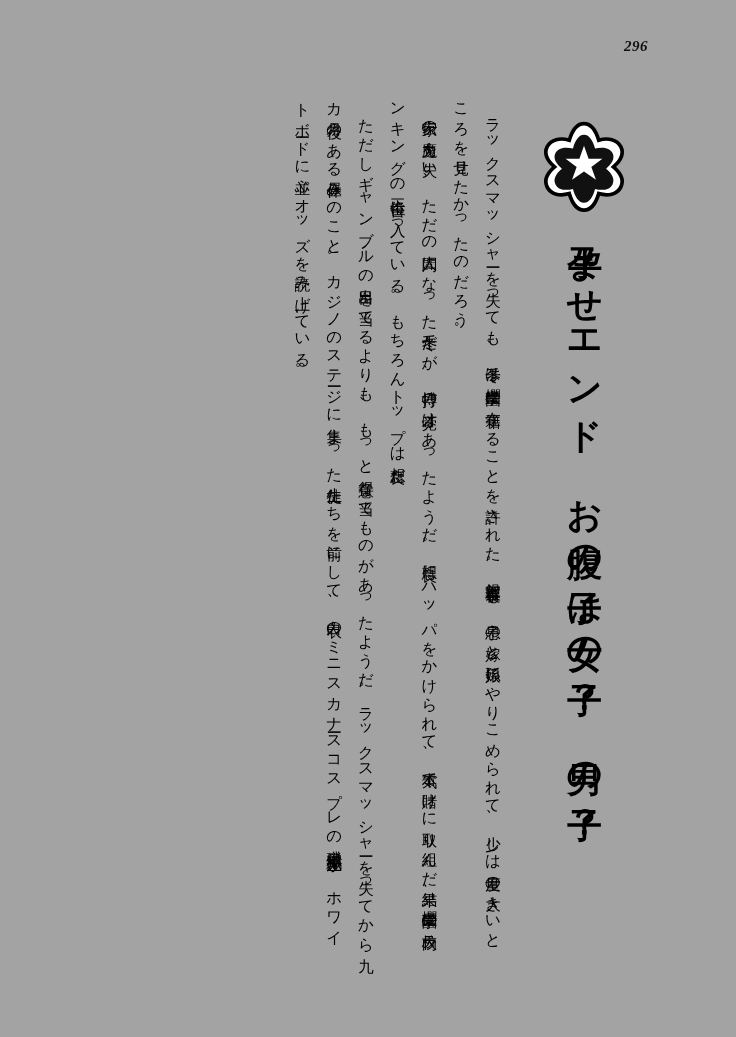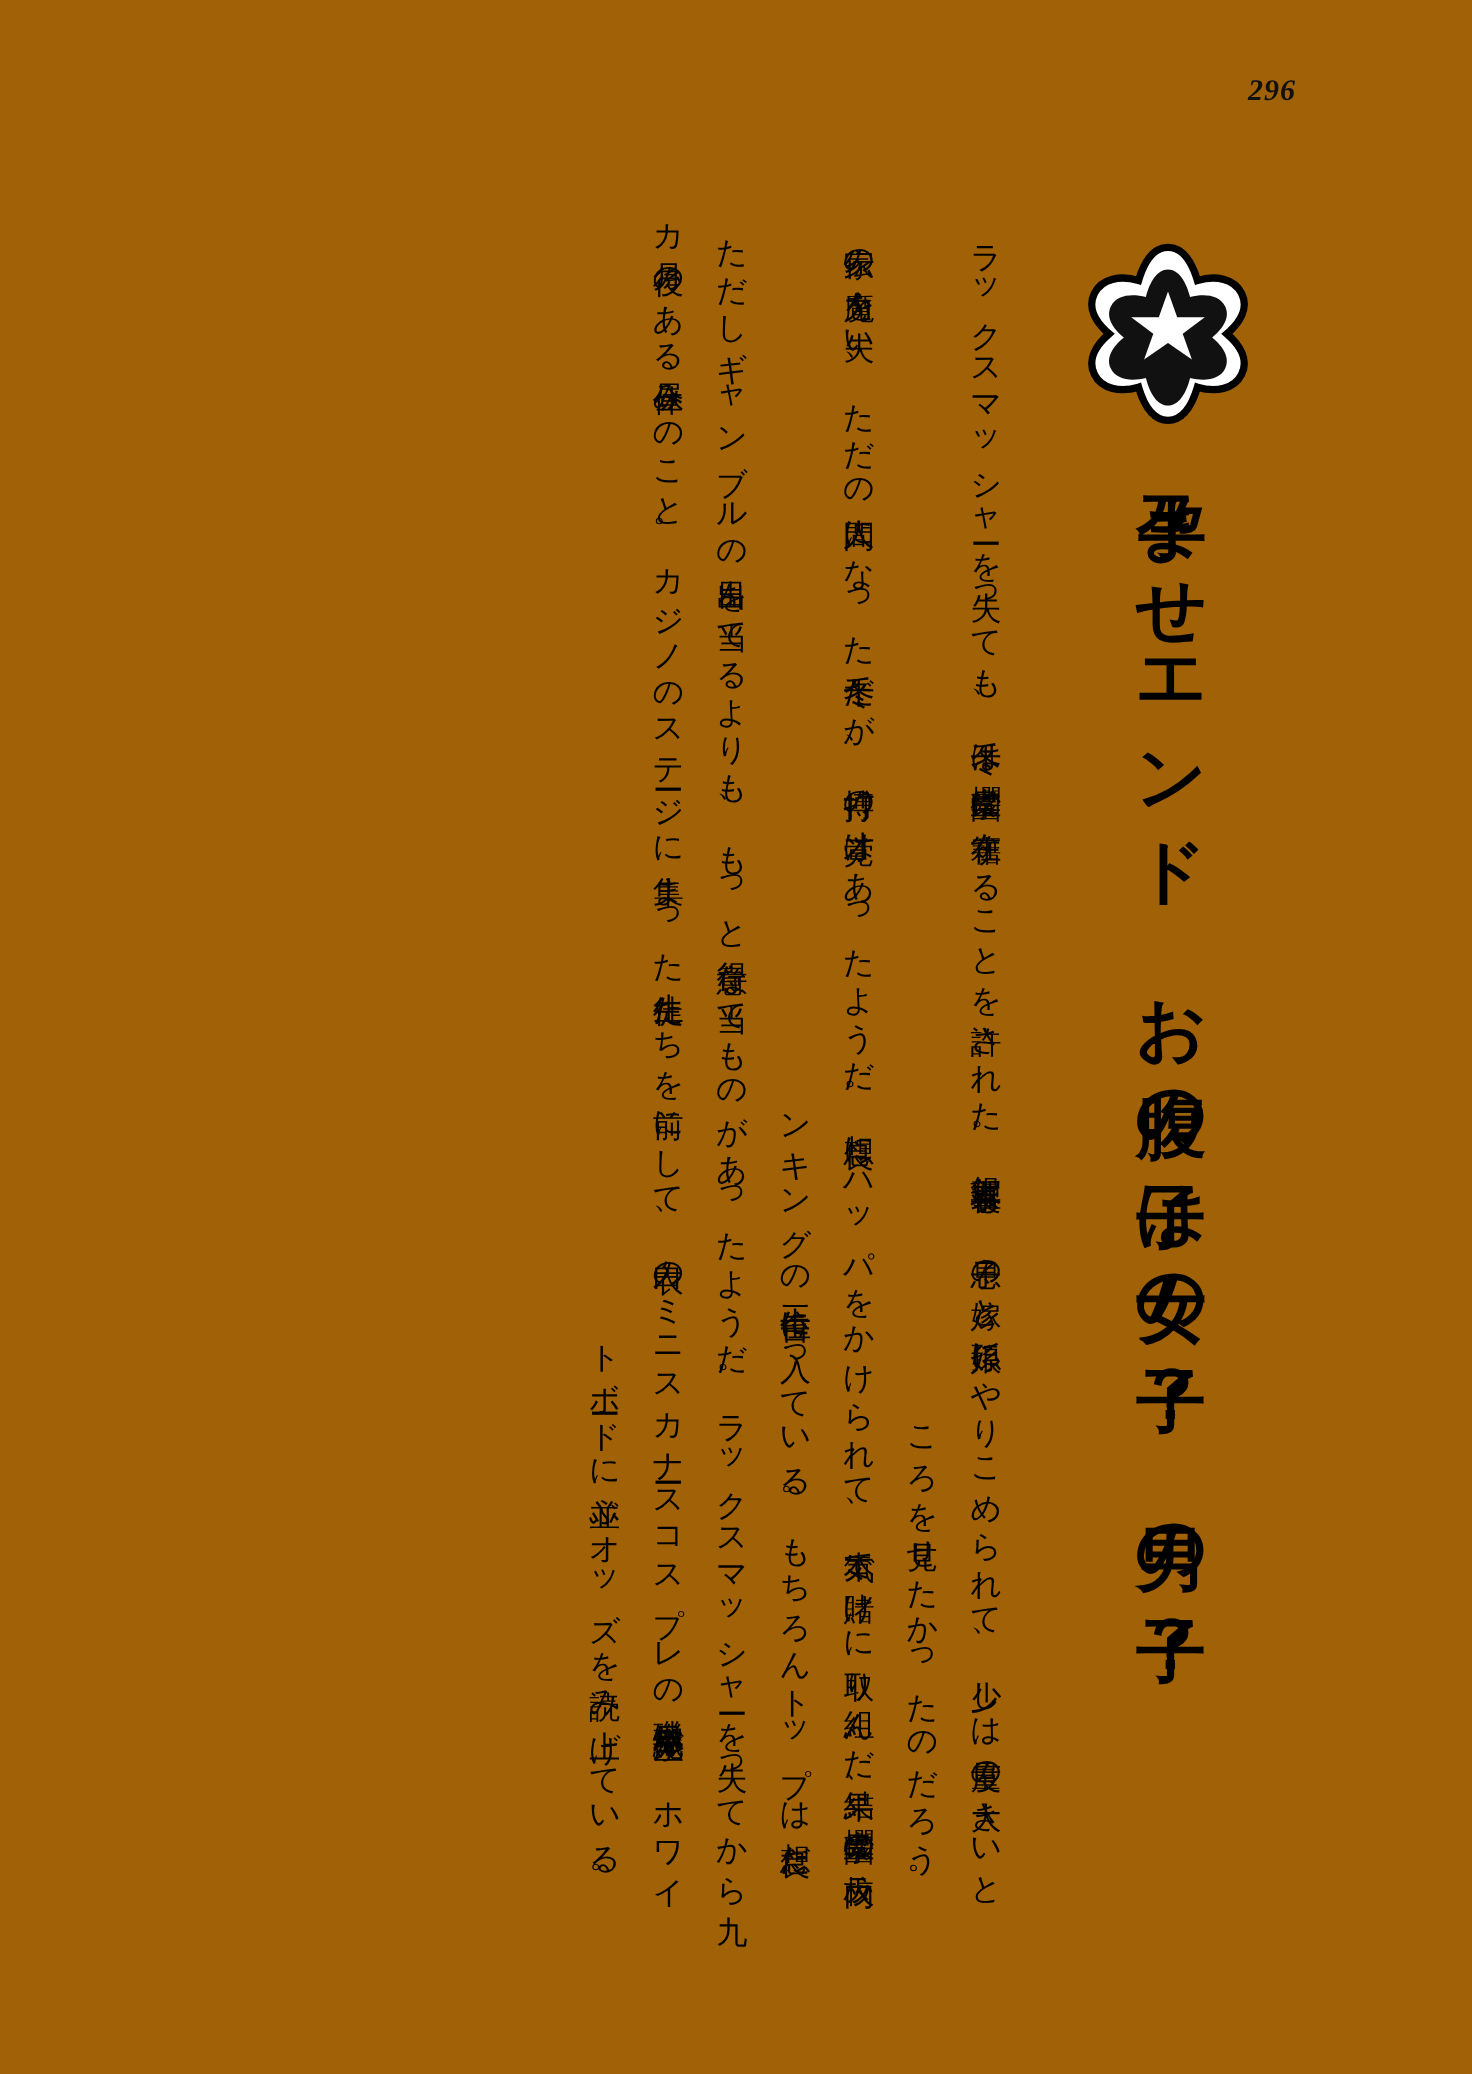--- a/index.html
+++ b/index.html
@@ -7,23 +7,22 @@
     padding: 0;
     background: #ffffff;
   }
   body {
     font-family: "Liberation Serif", "DejaVu Serif", serif;
   }
   .page {
     position: relative;
     width: 736px;
     height: 1037px;
-    background: #a16207;
+    background: #a3a3a3;
     overflow: hidden;
-    text-align: right;
   }
 
   
   .page-number {
     position: absolute;
     top: 38px;
     right: 88px;
     font-family: "Liberation Serif", "DejaVu Serif", serif;
     font-size: 15px;
     font-style: italic;

